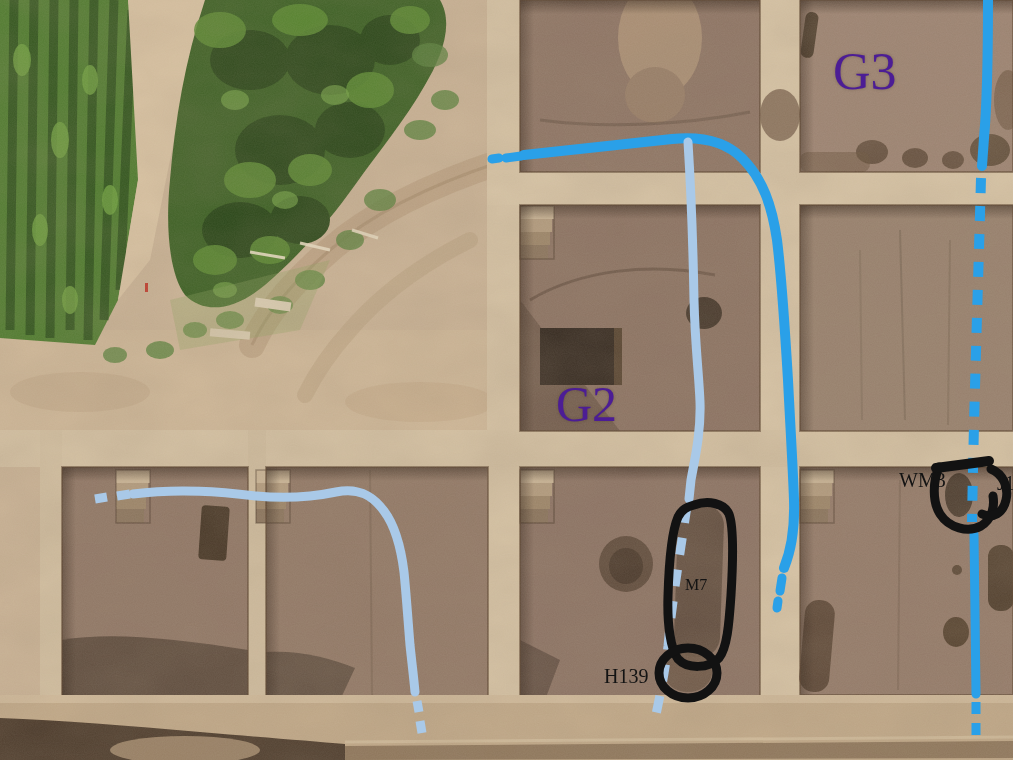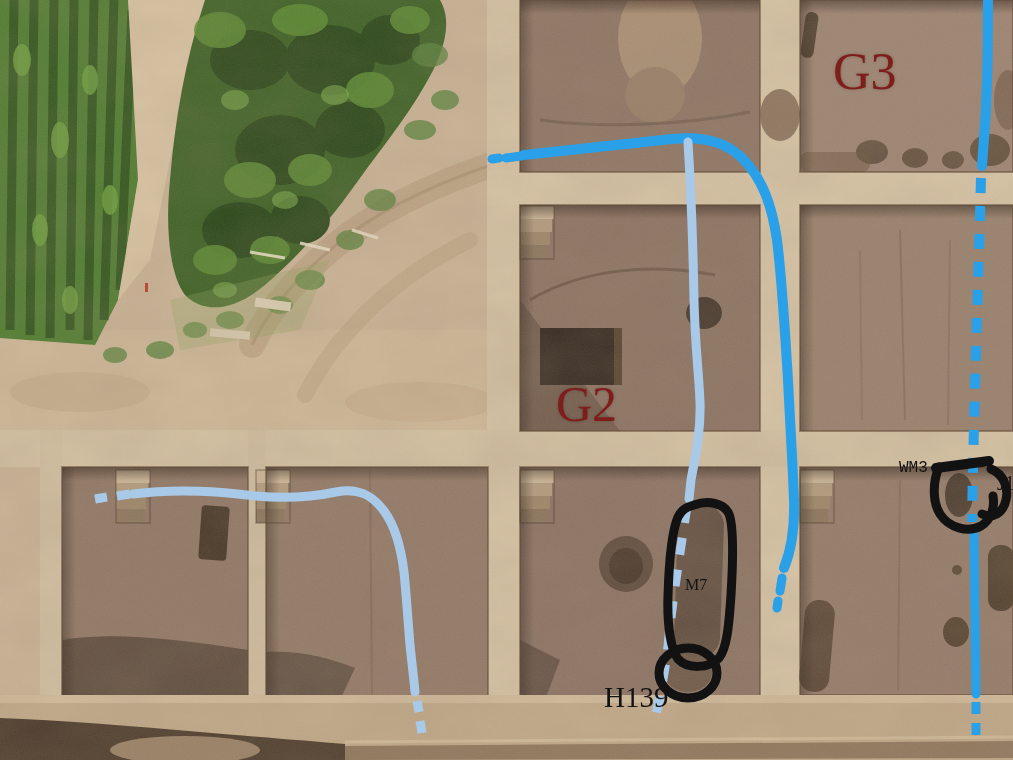--- a/index.html
+++ b/index.html
@@ -1,27 +1,27 @@
 <!DOCTYPE html>
 <html><head>
 <meta charset="utf-8">
 <style>
   html,body{margin:0;padding:0;background:#1b1b1b;}
   .screen{position:relative;width:1013px;height:760px;overflow:hidden;background:#c9b295;
           font-family:"Liberation Serif","DejaVu Serif",serif;}
   .photo-svg{position:absolute;left:0;top:0;}
   .label{position:absolute;line-height:1;white-space:nowrap;user-select:none;}
-  .label-white{color:#7f1d1d;text-shadow:0 0 3px rgba(60,45,30,.35);}
+  .label-white{color:#4c1d95;text-shadow:0 0 3px rgba(60,45,30,.35);}
   .label-black{color:#131313;}
   #lab-g3{left:833px;top:46px;font-size:52px;}
   #lab-g2{left:556px;top:379px;font-size:50px;}
-  #lab-wm3{left:899px;top:460px;font-size:16px;font-family:Liberation Mono, monospace;}
+  #lab-wm3{left:899px;top:470px;font-size:20px;}
   #lab-j1{left:987px;top:473px;font-size:20px;margin-left:10px;}
   #lab-m7{left:685px;top:577px;font-size:16px;}
-  #lab-h139{left:604px;top:666px;font-size:29px;margin-top:17px;}
+  #lab-h139{left:604px;top:666px;font-size:20px;}
 </style>
 </head>
 <body>
 
 <div class="screen">
 
 <svg class="photo-svg" width="1013" height="760" viewBox="0 0 1013 760" xmlns="http://www.w3.org/2000/svg">
   <defs>
     <filter id="mottle" x="-5%" y="-5%" width="110%" height="110%">
       <feTurbulence type="fractalNoise" baseFrequency="0.013 0.02" numOctaves="3" seed="7" stitchTiles="stitch"></feTurbulence>

